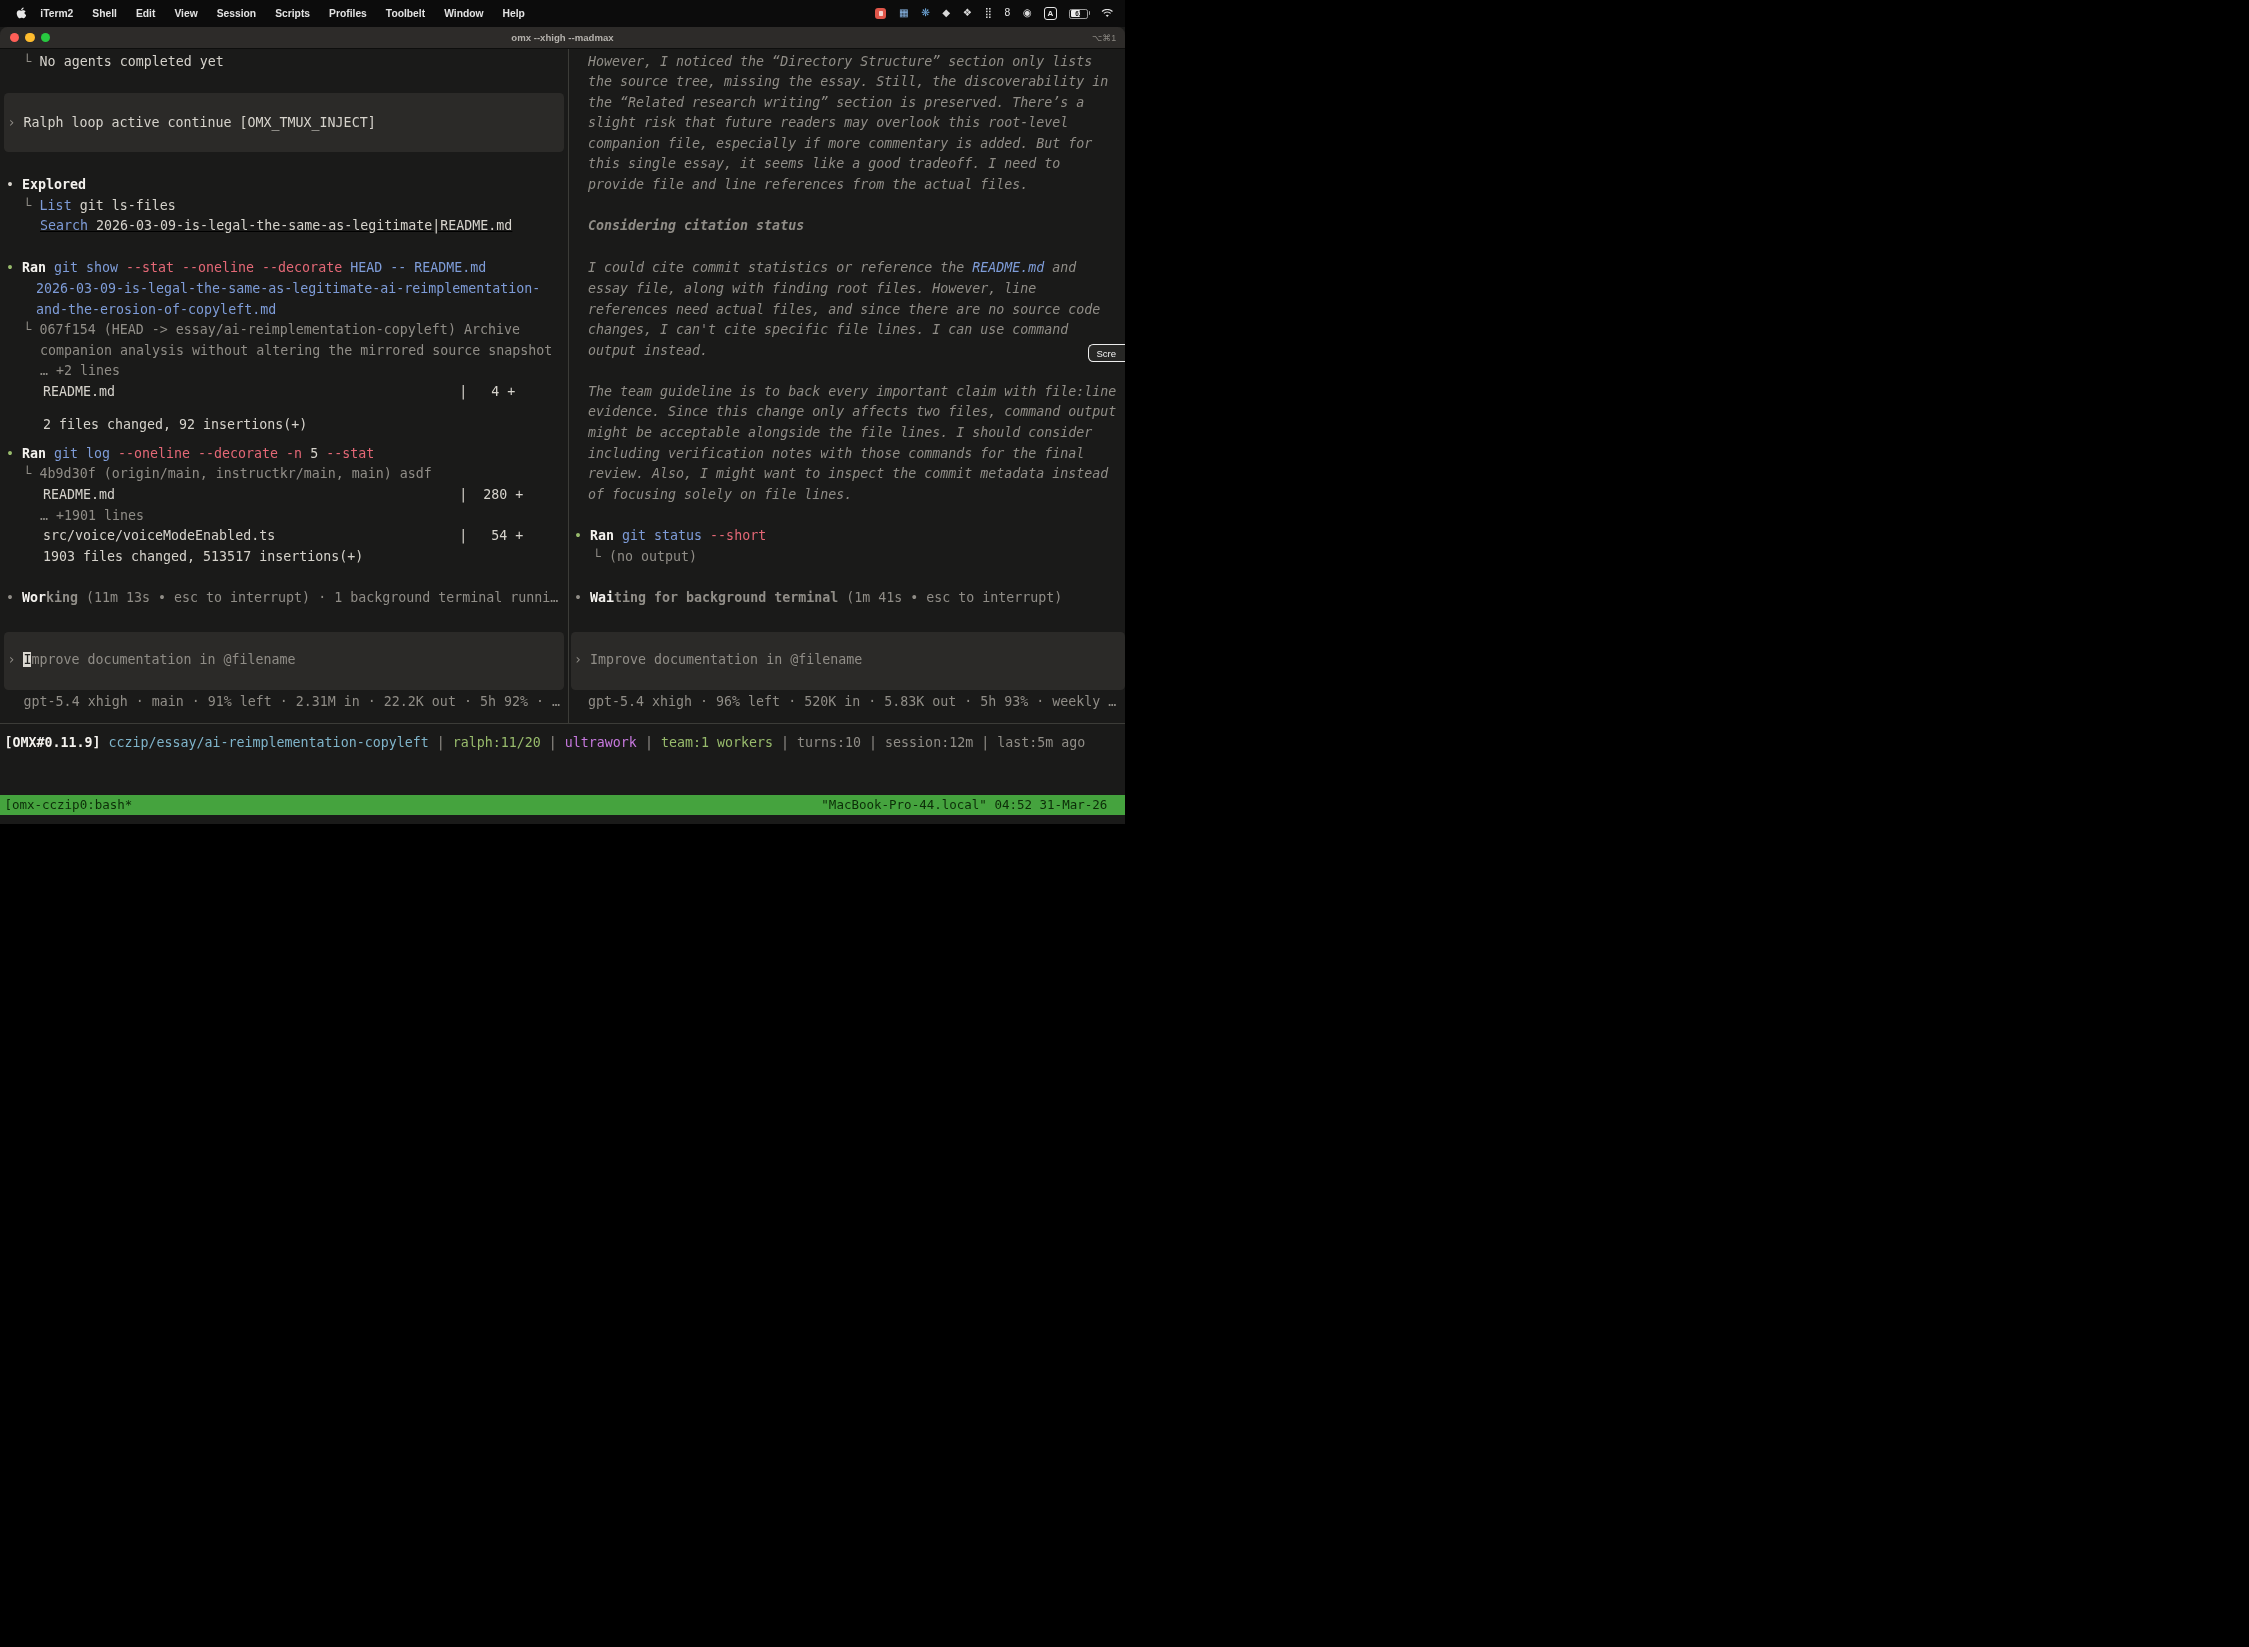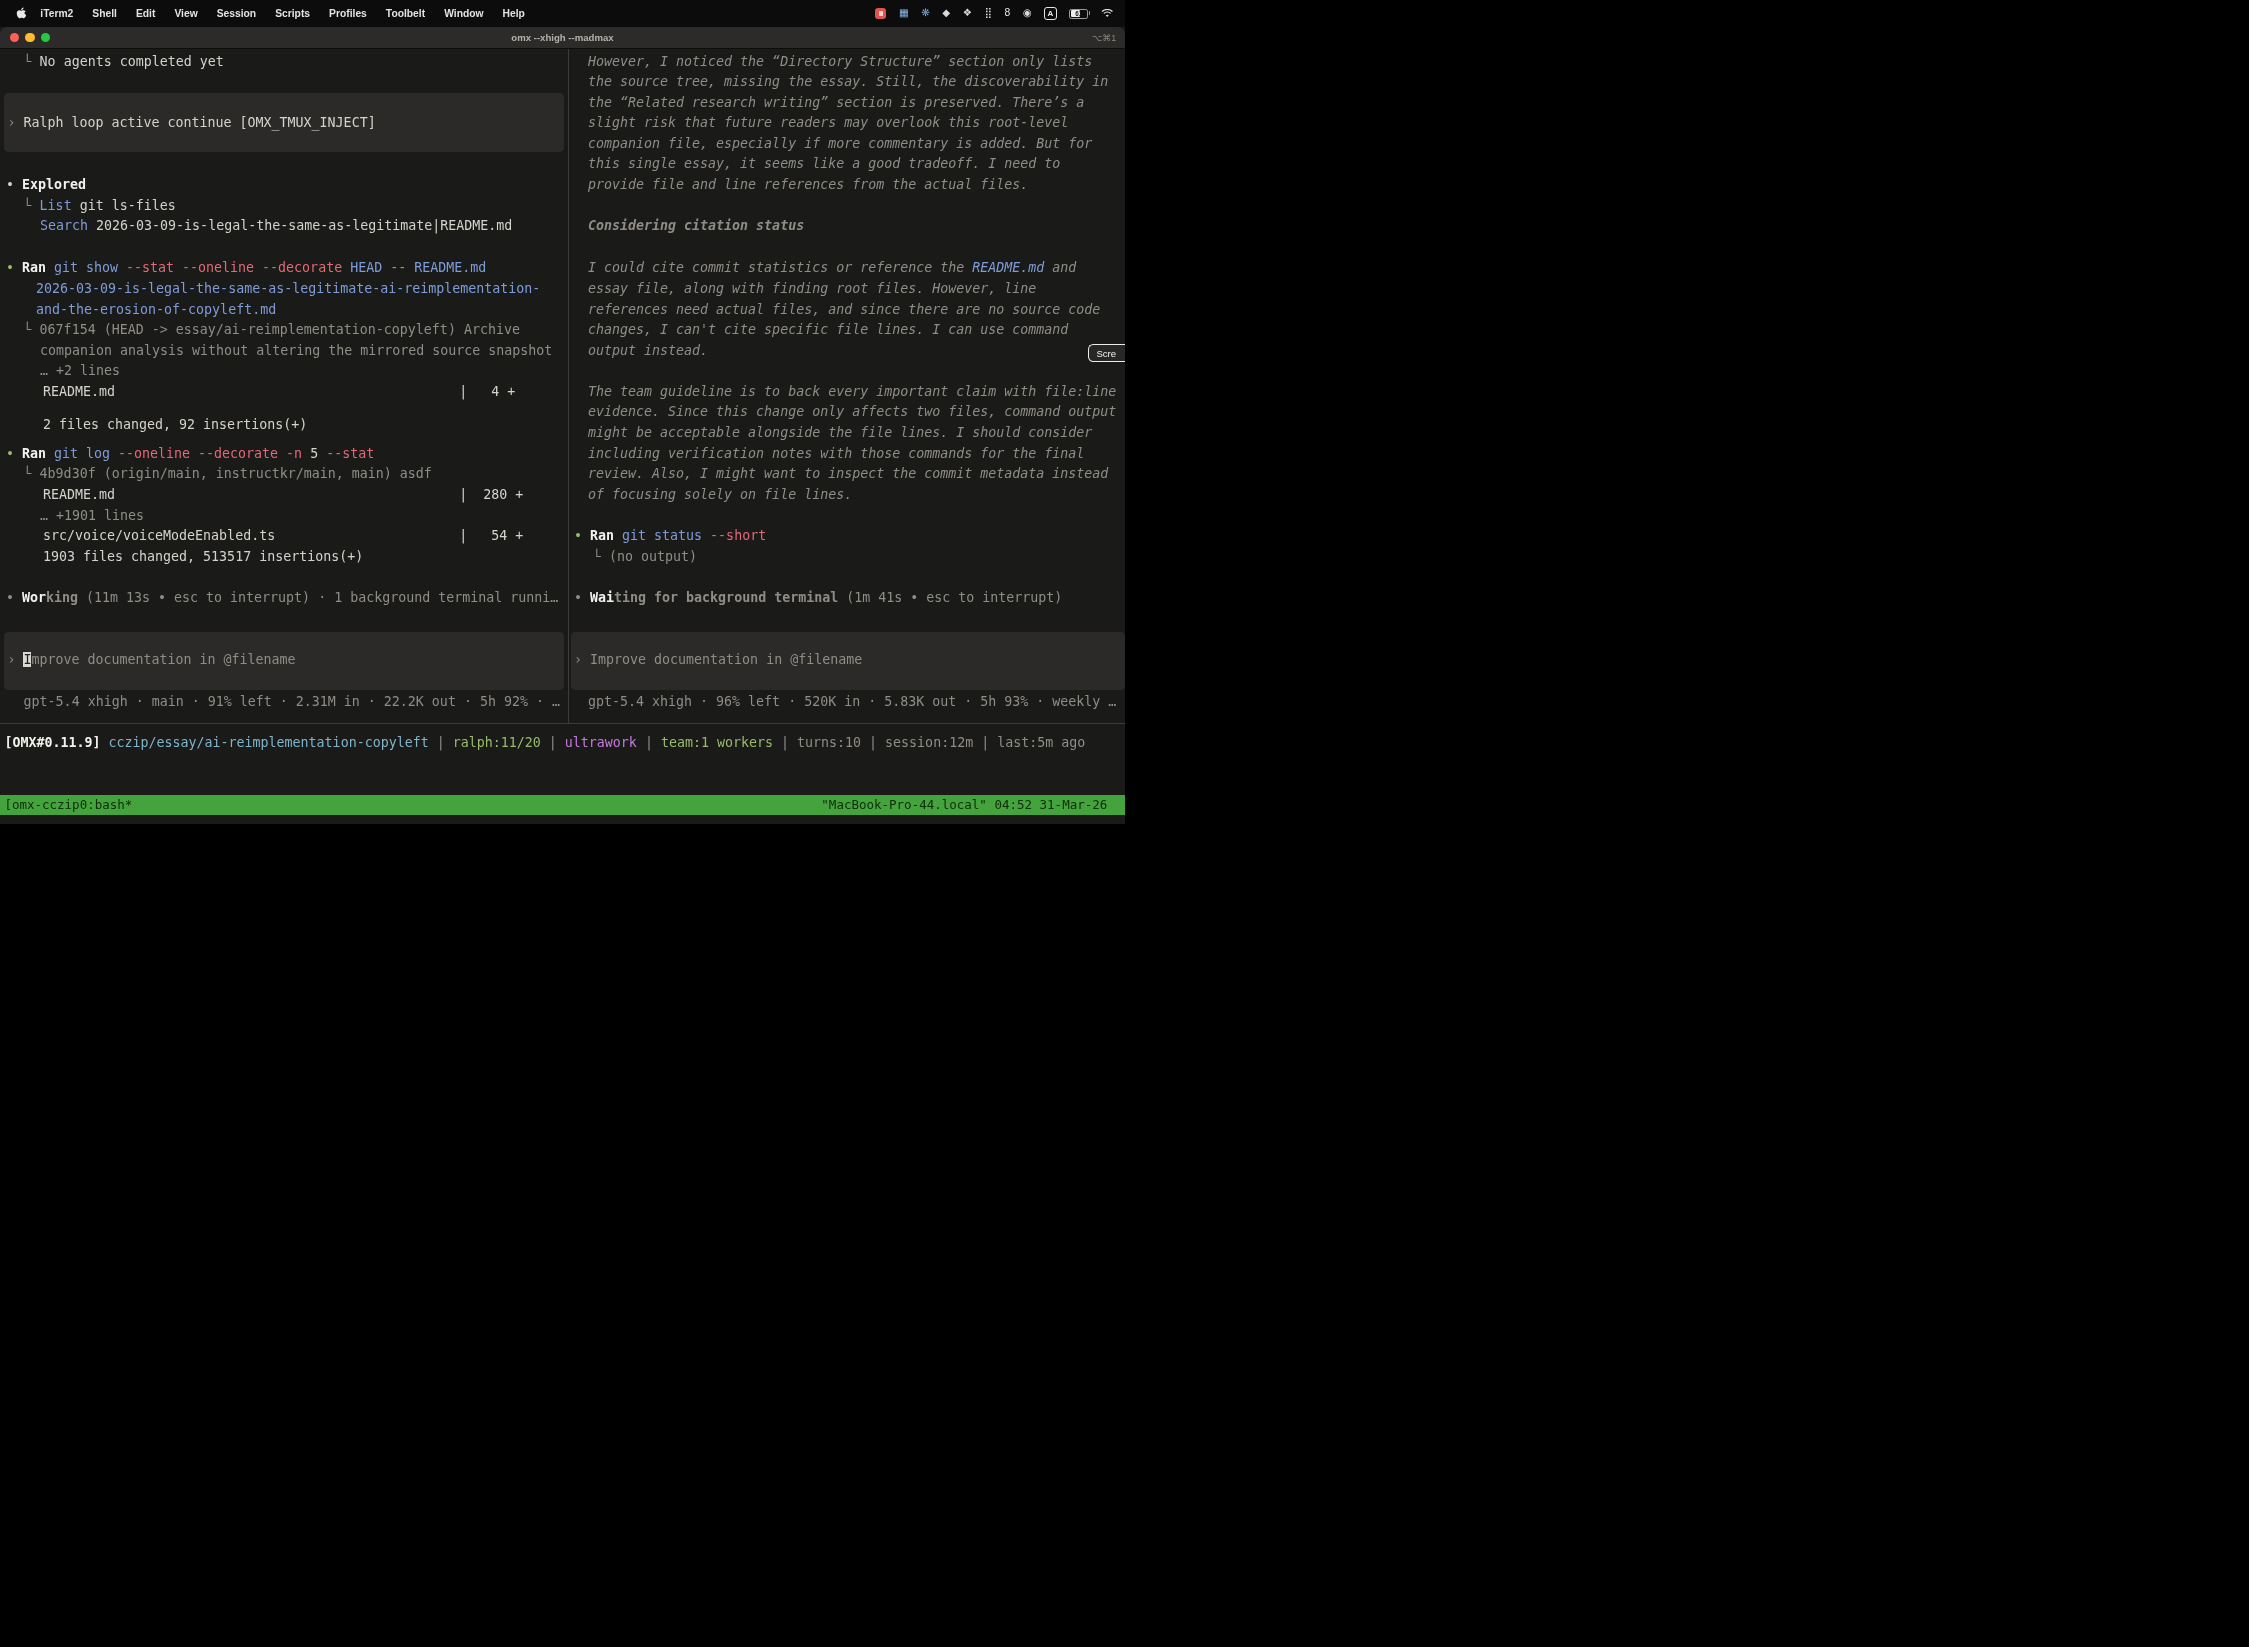--- a/index.html
+++ b/index.html
@@ -119,21 +119,21 @@
   <div id="term-layer">
       <div class="panel" style="top: 93px; left: 4.4px; width: 560px; height: 59px;"></div>
       <div class="panel" style="top: 632px; left: 4.4px; width: 560px; height: 58px;"></div>
       <div class="panel" style="top: 632px; left: 571px; width: 554px; height: 58px;"></div>
       <div class="vdiv" style="left: 568px; top: 49px; height: 674px;"></div>
       <div class="hdiv" style="top: 723px;"></div>
       <div class="tline" style="top: 52px; left: 23.6px;"><span class="s-dim">└ </span><span class="s-fg">No agents completed yet</span></div>
       <div class="tline" style="top: 113px; left: 7.4px;"><span class="s-dim">› </span><span class="s-fg">Ralph loop active continue [OMX_TMUX_INJECT]</span></div>
       <div class="tline" style="top: 175px; left: 5.9px;"><span class="s-fg">• </span><span class="s-white b">Explored</span></div>
       <div class="tline" style="top: 196px; left: 23.6px;"><span class="s-dim">└ </span><span class="s-blue">List</span><span class="s-fg"> git ls-files</span></div>
-      <div class="tline" style="top: 216px; left: 40px;"><span class="s-blue">Search</span><span class="s-fg"> 2026-03-09-is-legal-the-same-as-legitimate|README.md</span></div>
+      <div class="tline" style="top: 216px; left: 40px; text-decoration: underline;"><span class="s-blue">Search</span><span class="s-fg"> 2026-03-09-is-legal-the-same-as-legitimate|README.md</span></div>
       <div class="tline" style="top: 258px; left: 5.9px;"><span class="s-green">• </span><span class="s-white b">Ran </span><span class="s-blue">git show </span><span class="s-red">--stat --oneline --decorate </span><span class="s-blue">HEAD -- README.md</span></div>
       <div class="tline" style="top: 279px; left: 36px;"><span class="s-blue">2026-03-09-is-legal-the-same-as-legitimate-ai-reimplementation-</span></div>
       <div class="tline" style="top: 300px; left: 36px;"><span class="s-blue">and-the-erosion-of-copyleft.md</span></div>
       <div class="tline" style="top: 320px; left: 23.6px;"><span class="s-dim">└ 067f154 (HEAD -&gt; essay/ai-reimplementation-copyleft) Archive</span></div>
       <div class="tline" style="top: 341px; left: 40px;"><span class="s-dim">companion analysis without altering the mirrored source snapshot</span></div>
       <div class="tline" style="top: 361px; left: 40px;"><span class="s-dim">… +2 lines</span></div>
       <div class="tline" style="top: 382px; left: 43px;"><span class="s-fg">README.md                                           |   4 +</span></div>
       <div class="tline" style="top: 415px; left: 43px; text-align: right;"><span class="s-fg">2 files changed, 92 insertions(+)</span></div>
       <div class="tline" style="top: 444px; left: 5.9px;"><span class="s-green">• </span><span class="s-white b">Ran </span><span class="s-blue">git log </span><span class="s-red">--oneline --decorate </span><span class="s-red">-n </span><span class="s-fg">5 </span><span class="s-red">--stat</span></div>
       <div class="tline" style="top: 464px; left: 23.6px;"><span class="s-dim">└ 4b9d30f (origin/main, instructkr/main, main) asdf</span></div>

